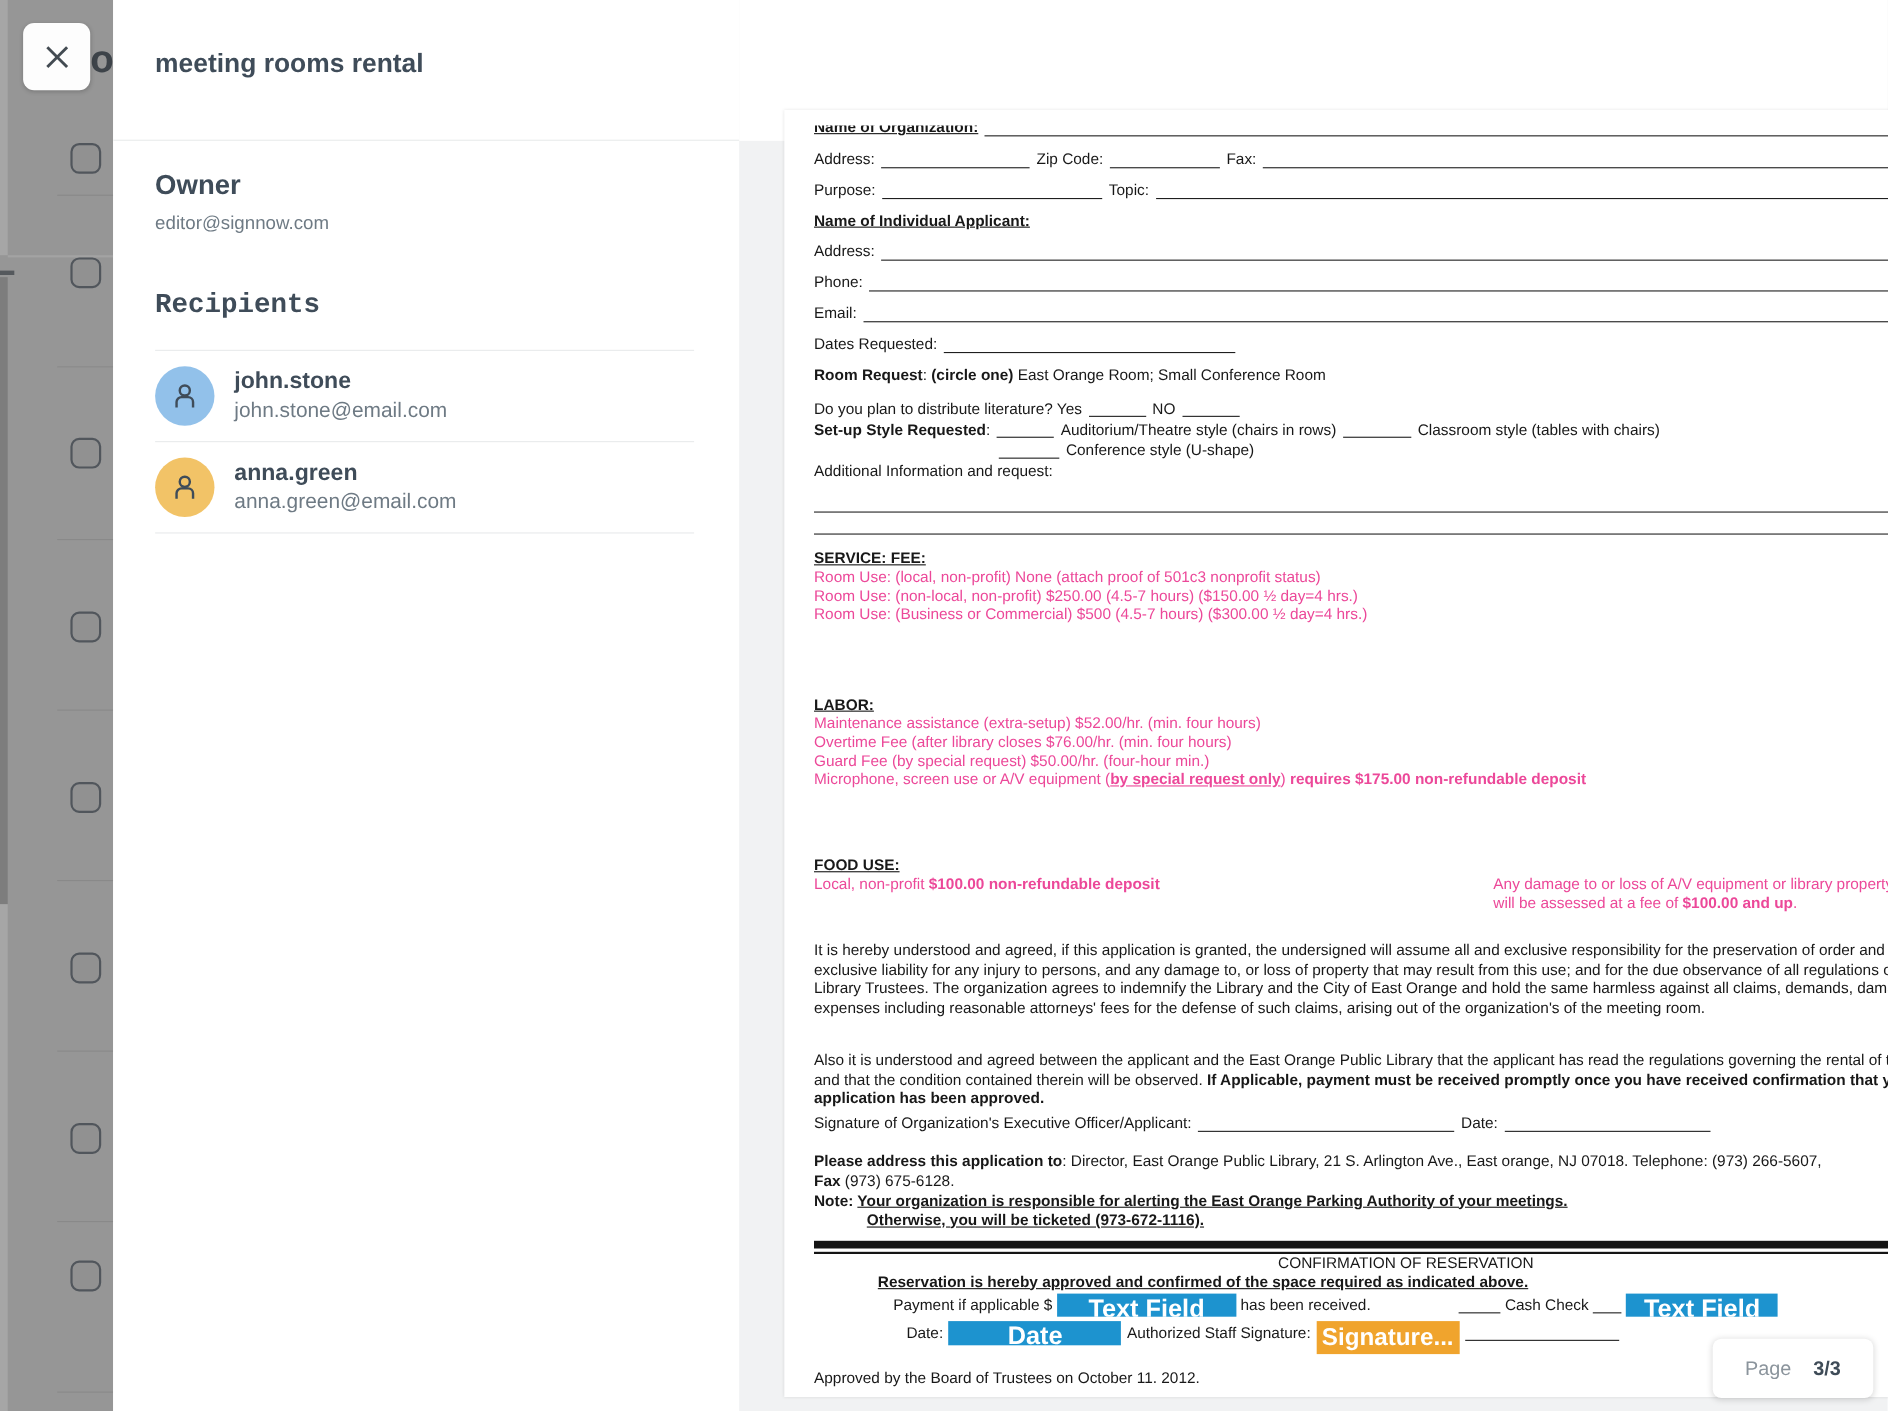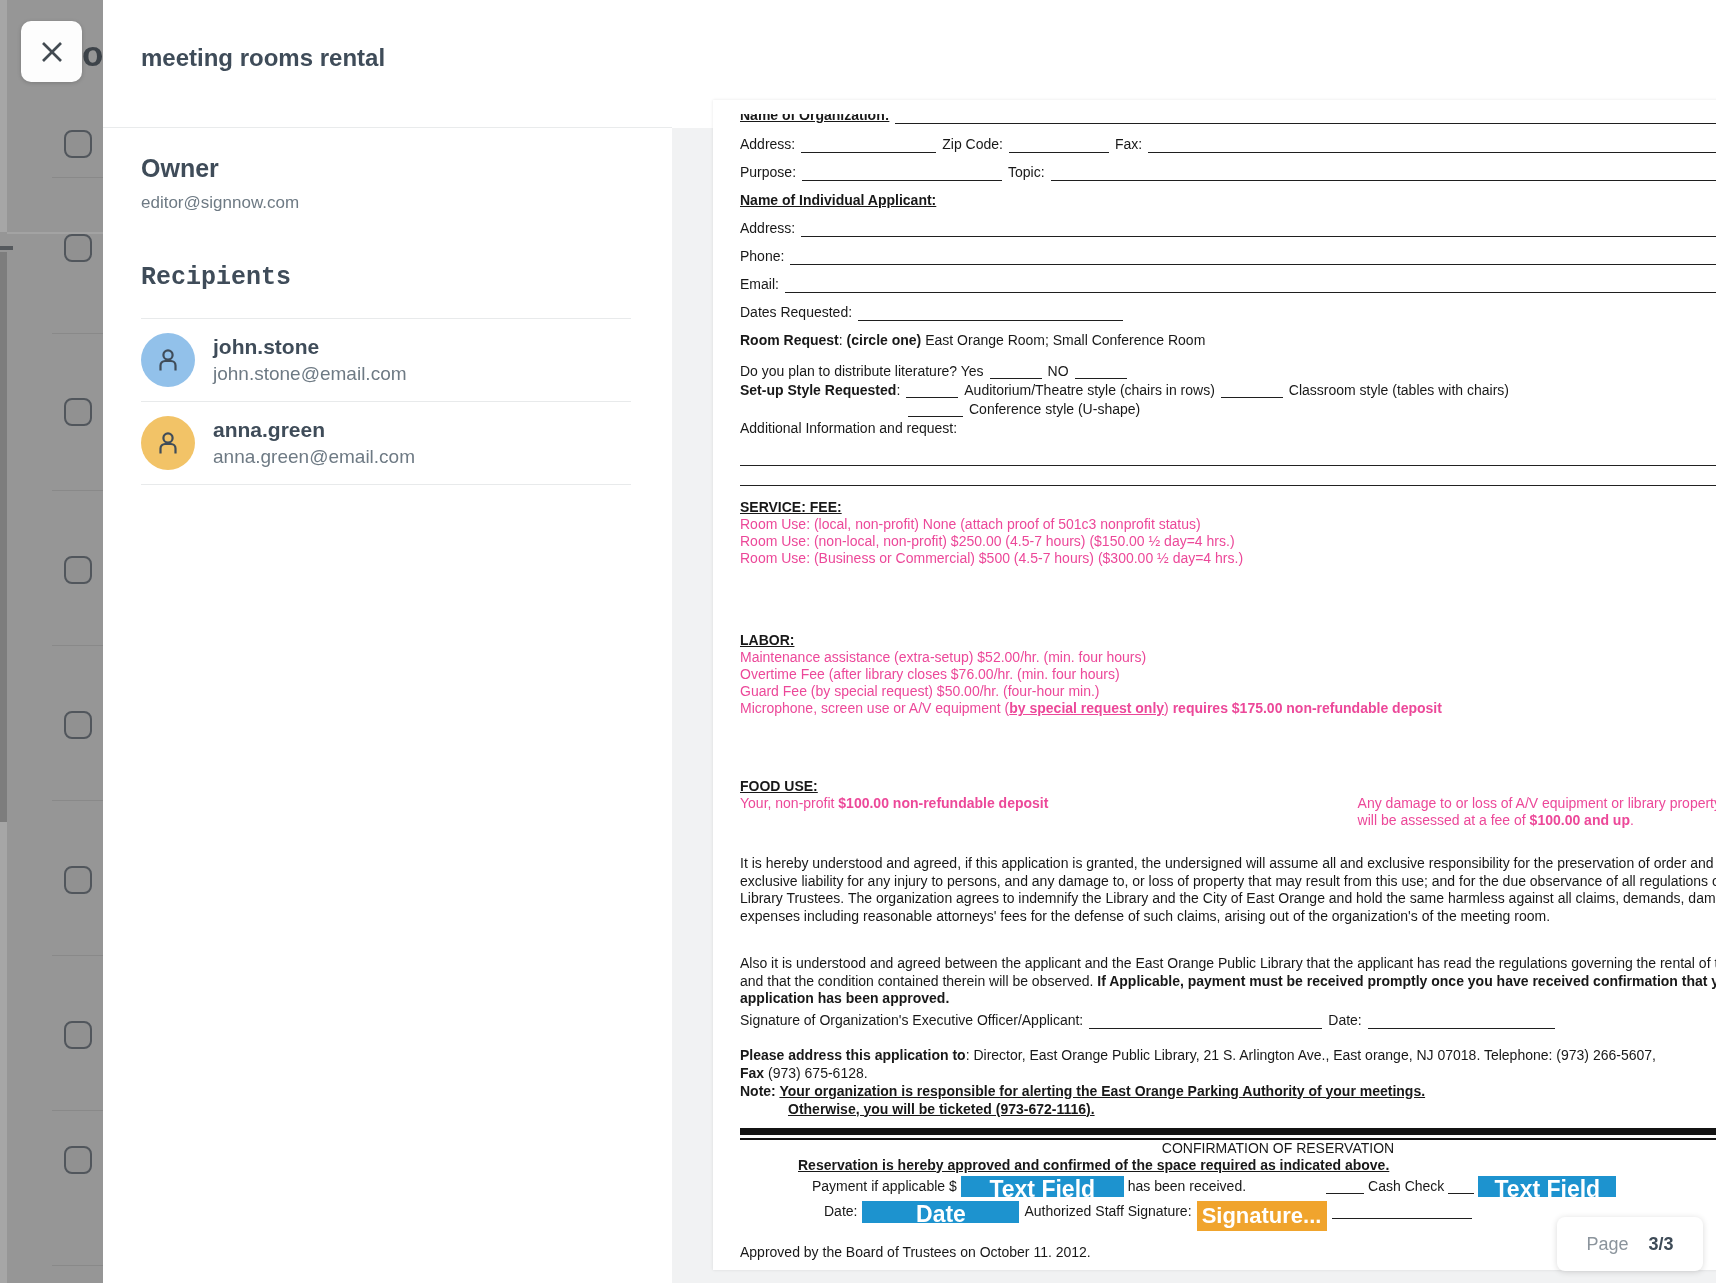--- a/index.html
+++ b/index.html
@@ -261,21 +261,21 @@
         <div class="redline red">Guard Fee (by special request) $50.00/hr. (four-hour min.)</div>
         <div class="redline red">
           <span>Microphone, screen use or A/V equipment (</span><span class="bu">by special request only</span><span>) </span><span class="b">requires $175.00 non-refundable deposit</span>
         </div>
       </div>
 
       <div style="margin-top:60px">
         <div class="dochead">FOOD USE:</div>
         <div style="display:flex">
           <div class="redline red">
-            <span>Your, non-profit </span><span class="b">$100.00 non-refundable deposit</span>
+            <span>Local, non-profit </span><span class="b">$100.00 non-refundable deposit</span>
           </div>
           <div class="red" style="margin-left:auto;margin-right:95px;line-height:17px">
             <div>Any damage to or loss of A/V equipment or library property</div>
             <div><span>will be assessed at a fee of </span><span class="b">$100.00 and up</span><span>.</span></div>
           </div>
         </div>
       </div>
 
       <div class="para" style="margin-top:26px">It is hereby understood and agreed, if this application is granted, the undersigned will assume all and exclusive responsibility for the preservation of order and the sole and exclusive liability for any injury to persons, and any damage to, or loss of property that may result from this use; and for the due observance of all regulations of the Board of Library Trustees. The organization agrees to indemnify the Library and the City of East Orange and hold the same harmless against all claims, demands, damages, costs and expenses including reasonable attorneys' fees for the defense of such claims, arising out of the organization's of the meeting room.</div>
 

